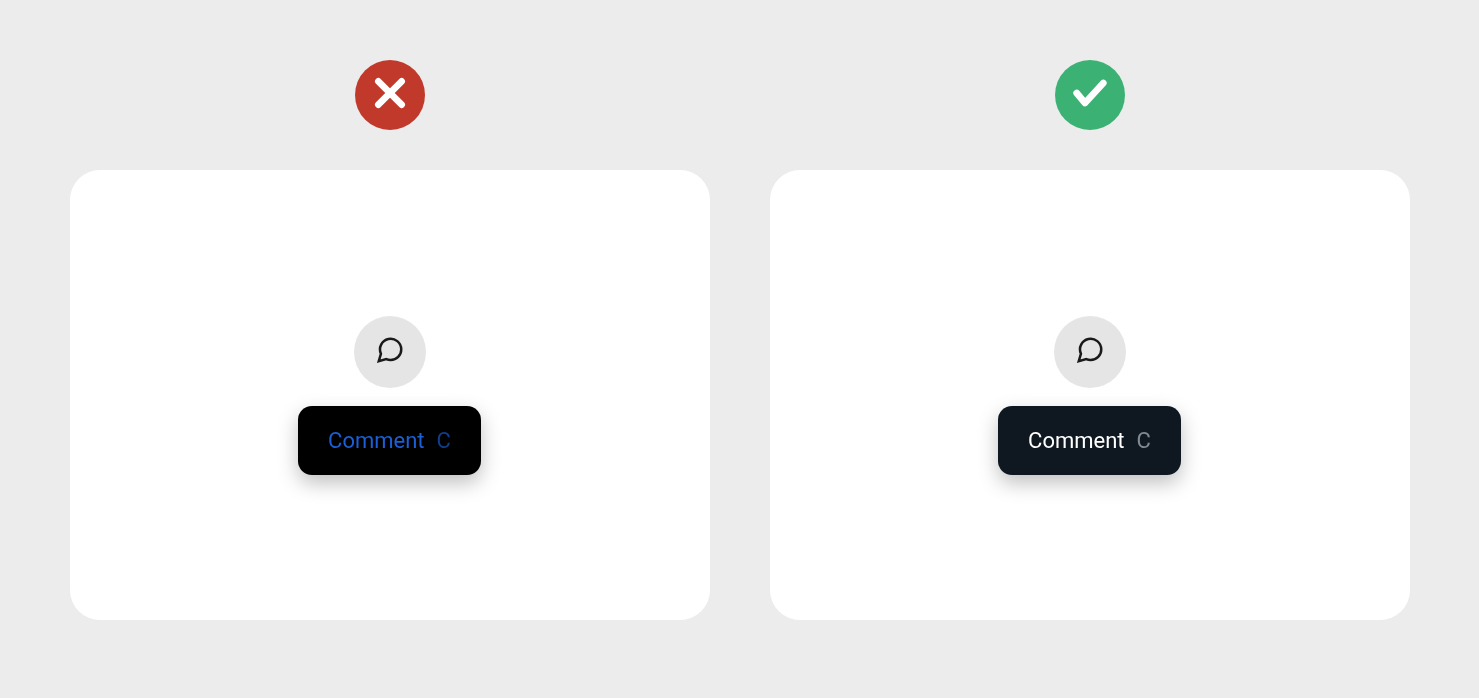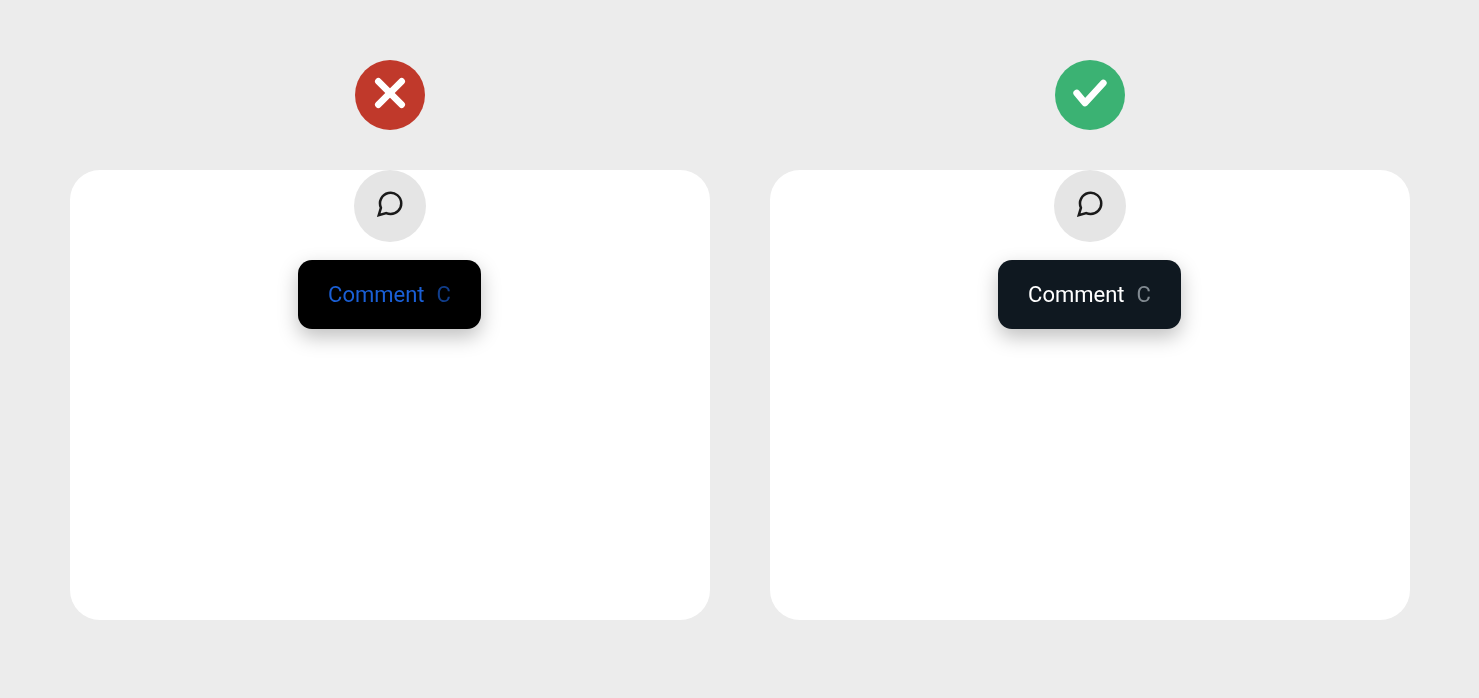--- a/index.html
+++ b/index.html
@@ -43,21 +43,21 @@
       height: 40px;
     }
     .card {
       width: 640px;
       height: 450px;
       background: #ffffff;
       border-radius: 30px;
       display: flex;
       flex-direction: column;
       align-items: center;
-      justify-content: flex-start;
+      justify-content: center;
       gap: 18px;
       position: relative;
     }
     .icon-button {
       width: 72px;
       height: 72px;
       border-radius: 50%;
       background: #e5e5e5;
       display: flex;
       align-items: center;

